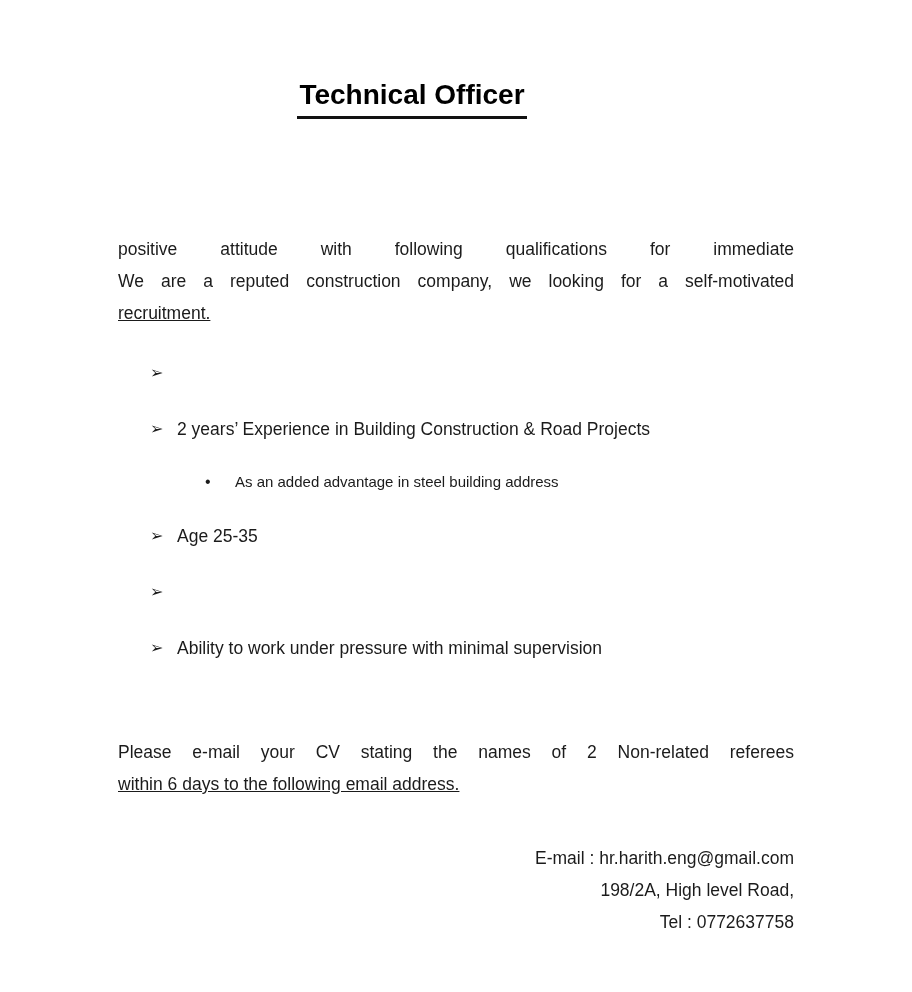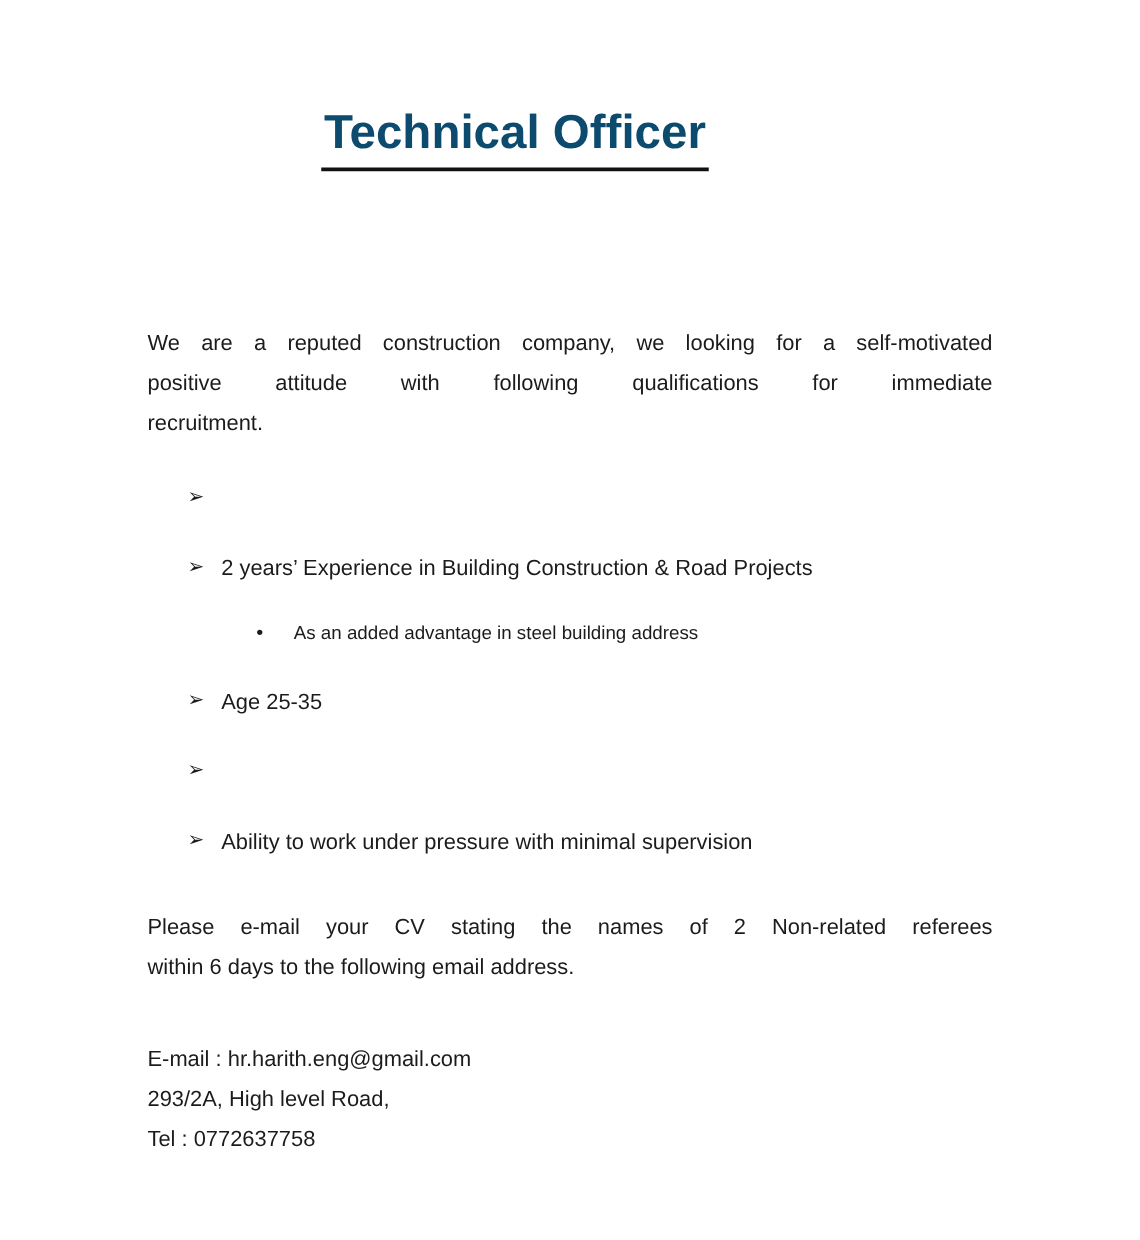--- a/index.html
+++ b/index.html
@@ -23,46 +23,47 @@
     background: #ffffff;
   }
   
   .title-wrap {
     margin-top: 60px;
     text-align: center;
   }
   .title {
     display: inline-block;
     transform: translateX(-44px);
-    font-size: 38px;
+    font-size: 28px;
     font-weight: bold;
     line-height: 1.15;
     letter-spacing: 0px;
-    color: #0c4a6e;
+    color: #000000;
     border-bottom: 3px solid #111111;
     padding: 0 2px 5px 2px;
   }
   
   .para {
     font-size: 17.5px;
     line-height: 32px;
     color: #1b1b1b;
   }
   .intro { margin-top: 95px; }
-  .closing { margin-top: 40px; }
+  .closing { margin-top: 76px; }
   .jline {
     display: block;
     text-align: justify;
     text-align-last: justify;
     text-justify: inter-word;
     white-space: normal;
   }
   .lline {
     display: block;
     text-align: left;
+    text-decoration: underline;
   }
   
   .bullets {
     list-style: none;
     margin: 32px 0 0 0;
     padding: 0;
   }
   .bullet-item {
     display: flex;
     align-items: flex-start;
@@ -91,37 +92,38 @@
     margin-left: 87px;
     flex: 0 0 30px;
     font-size: 16px;
     line-height: 21px;
   }
   
   .contact {
     margin-top: 42px;
     font-size: 17.5px;
     line-height: 32px;
+    text-align: right;
   }
   .contact-line {
     white-space: pre-wrap;
   }
 </style>
 </head>
 <body>
 
 <div class="page">
 
   <div class="title-wrap">
     <h1 class="title"><span>Technical Officer</span></h1>
   </div>
 
   <div class="para intro">
+    <span class="jline">positive attitude with following qualifications for immediate</span>
     <span class="jline">We are a reputed construction company, we looking for a self-motivated</span>
-    <span class="jline">positive attitude with following qualifications for immediate</span>
     <span class="lline">recruitment.</span>
   </div>
 
   <ul class="bullets">
 
     <li class="bullet-item">
       <span class="bullet-marker">➢</span>
     </li>
 
     <li class="bullet-item">
@@ -150,17 +152,17 @@
 
   </ul>
 
   <div class="para closing">
     <span class="jline">Please e-mail your CV stating the names of 2 Non-related referees</span>
     <span class="lline">within 6 days to the following email address.</span>
   </div>
 
   <div class="contact">
     <div class="contact-line">E-mail : hr.harith.eng@gmail.com</div>
-    <div class="contact-line">293/2A, High level Road,</div>
+    <div class="contact-line">198/2A, High level Road,</div>
     <div class="contact-line">Tel : 0772637758</div>
   </div>
 
 </div>
 
 </body></html>

